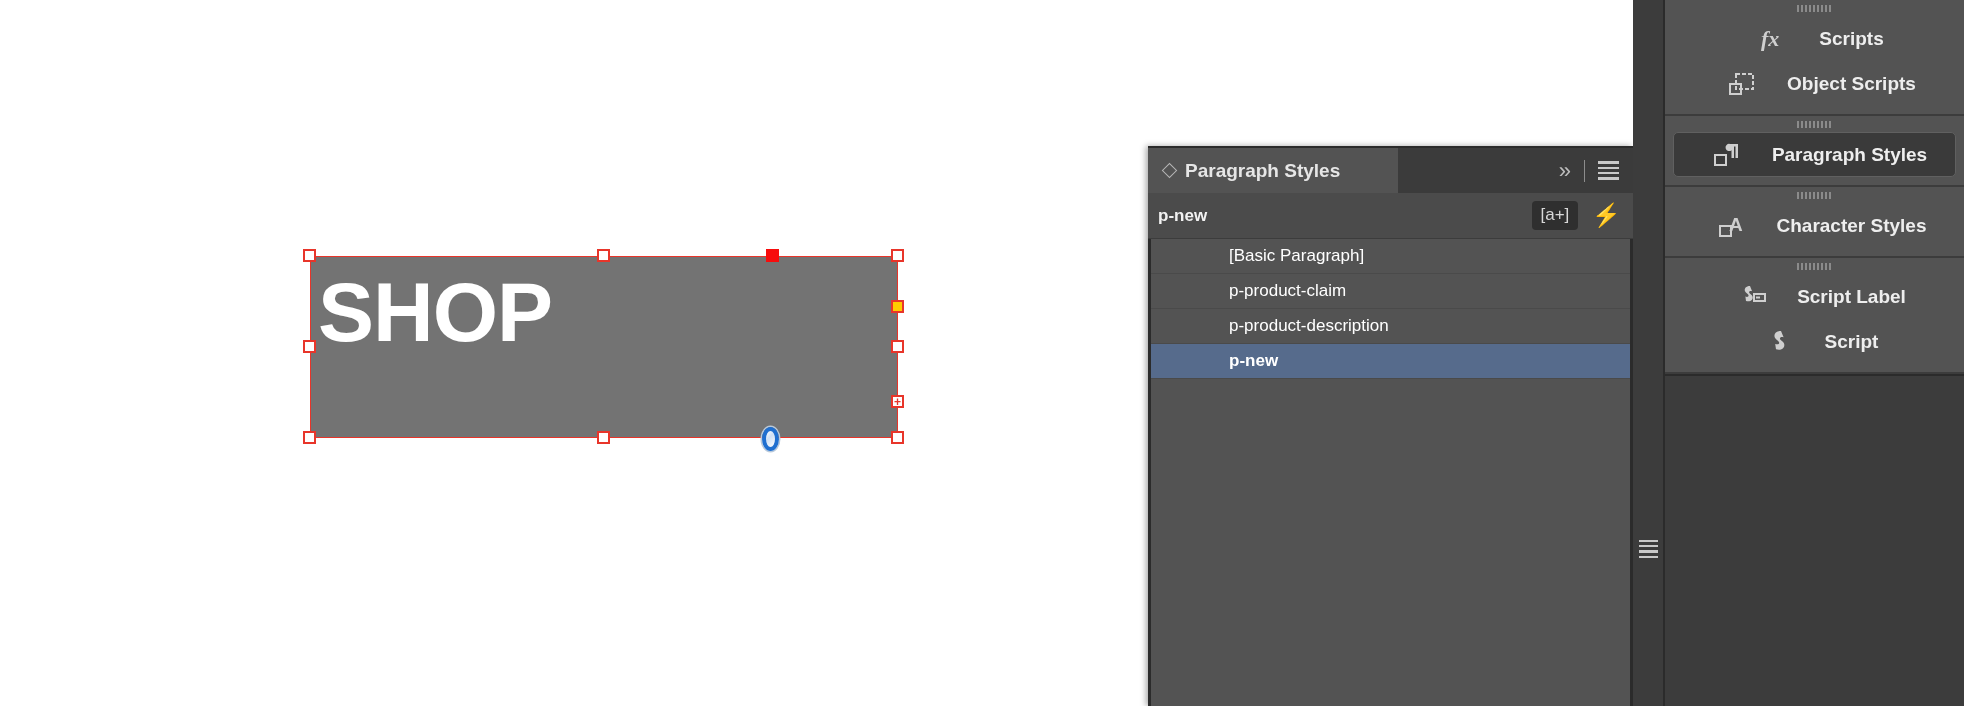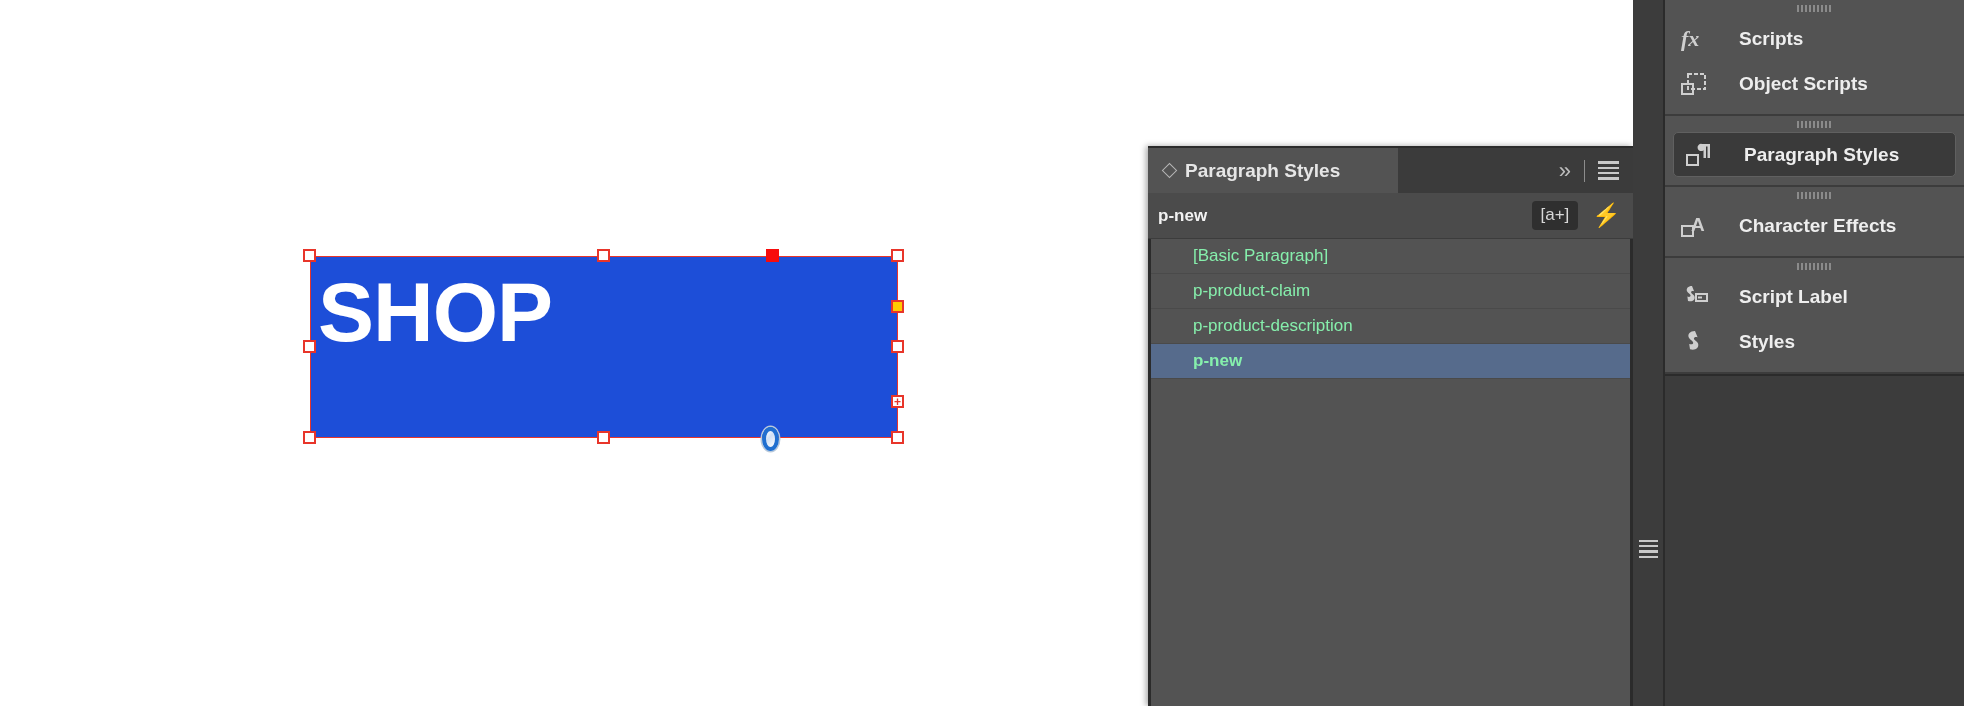--- a/index.html
+++ b/index.html
@@ -11,21 +11,21 @@
   }
   #root { position: relative; width: 1964px; height: 706px; }
 
   
   #canvas { position: absolute; left: 0; top: 0; width: 1148px; height: 706px; background: #ffffff; }
 
   #text-frame {
     position: absolute;
     left: 310px; top: 256px;
     width: 588px; height: 182px;
-    background: #1d4ed8;
+    background: #737373;
   }
   #frame-label {
     position: absolute;
     left: 8px; top: 14px;
     color: #ffffff;
     font-size: 84px;
     font-weight: bold;
     letter-spacing: -1px;
     line-height: 1;
     font-family: "Liberation Sans", sans-serif;
@@ -123,22 +123,22 @@
     border-radius: 4px;
     font-family: "Liberation Sans", sans-serif;
     line-height: 1.1;
   }
   #bolt-btn { color: #cfcfcf; font-size: 23px; line-height: 1; }
 
   #ps-list { background: #535353; }
   .ps-row {
     height: 35px;
     display: flex; align-items: center;
-    padding-left: 45px;
-    color: #86efac;
+    padding-left: 81px;
+    color: #ffffff;
     font-size: 17px;
     border-bottom: 1px solid #4a4a4a;
     background: #535353;
   }
   .ps-row.selected { background: #566B8C; font-weight: bold; }
   #ps-empty { background: #535353; flex: 1; }
   #ps-panel-left-edge {
     position: absolute; left: 0; top: 0; width: 3px; height: 100%;
     background: #2b2b2b;
   }
@@ -182,20 +182,21 @@
     display: block; width: 36px; height: 7px;
     background: repeating-linear-gradient(to right,#8b8b8b 0 2px, transparent 2px 4px);
   }
   .dock-item {
     display: flex; align-items: center; gap: 28px;
     height: 45px;
     padding-left: 12px;
     color: #eeeeee;
     font-size: 19px;
     font-weight: bold;
+    justify-content: center;
   }
   .dock-item.active {
     background: #3a3a3a;
     border: 1px solid #606060;
     border-radius: 5px;
     margin: 0 8px;
     padding-left: 8px;
   }
   .dock-icon {
     width: 34px; height: 32px;
@@ -330,21 +331,21 @@
         <div class="grip">
             <span></span>
           </div>
         <div class="dock-item">
           <span class="dock-icon">
             <svg width="30" height="28" viewBox="0 0 30 28">
               <text x="12" y="19" font-family="Liberation Sans, sans-serif" font-size="19" fill="#cfcfcf">A</text>
               <rect x="3" y="14" width="11" height="10" fill="none" stroke="#cfcfcf" stroke-width="2"></rect>
             </svg>
           </span>
-          <span>Character Effects</span>
+          <span>Character Styles</span>
         </div>
       </div>
 
 
       <div class="dock-group">
         <div class="grip">
             <span></span>
           </div>
         <div class="dock-item">
           <span class="dock-icon">
@@ -355,21 +356,21 @@
             </svg>
           </span>
           <span>Script Label</span>
         </div>
         <div class="dock-item">
           <span class="dock-icon">
             <svg width="30" height="28" viewBox="0 0 30 28">
               <path d="M16 3c-5 0-7.6 3.2-6.2 6.4 1 2.4 4.4 3.4 4.4 5.3 0 1.7-2 2-4 1.2l.8 5.4c5.4 1.3 9-1.2 8.2-5.2-.6-2.7-4.3-3.7-4.3-5.5 0-1.5 1.8-2 3.7-1.3z" fill="#cfcfcf"></path>
             </svg>
           </span>
-          <span>Styles</span>
+          <span>Script</span>
         </div>
       </div>
 
       <div id="dock-tail">
         <div id="dock-tail-top"></div>
       </div>
     </div>
   </div>
 
 </div>

